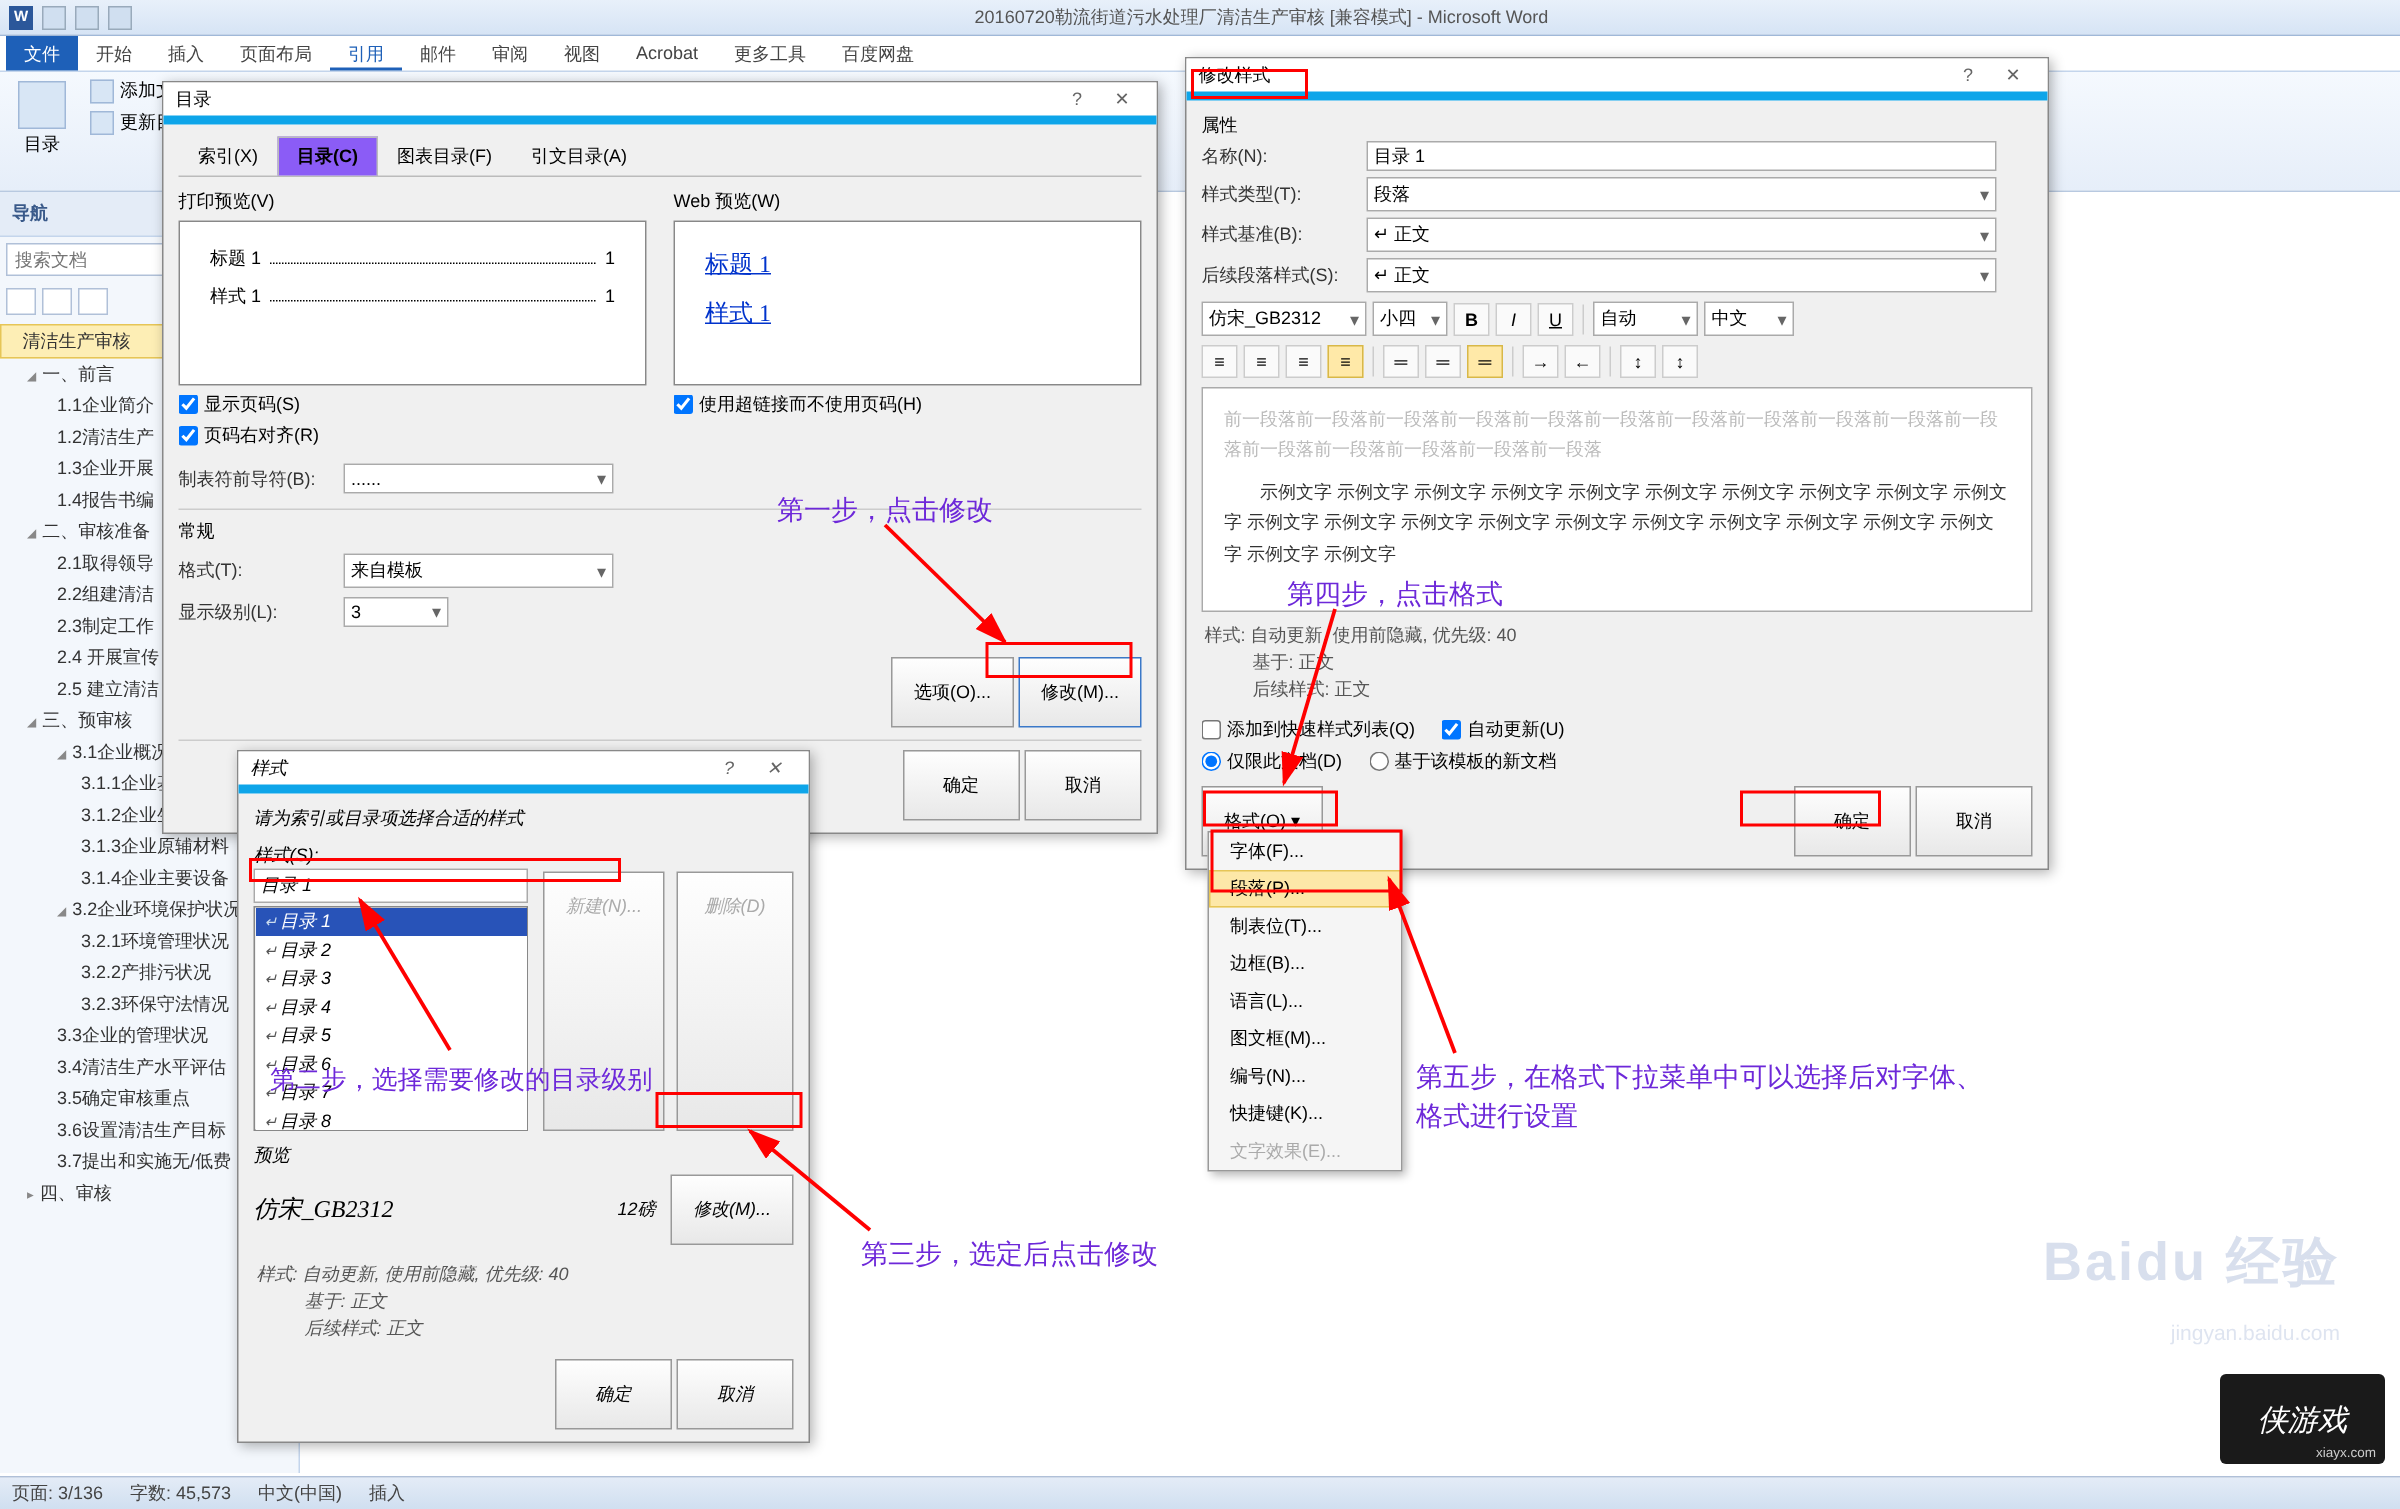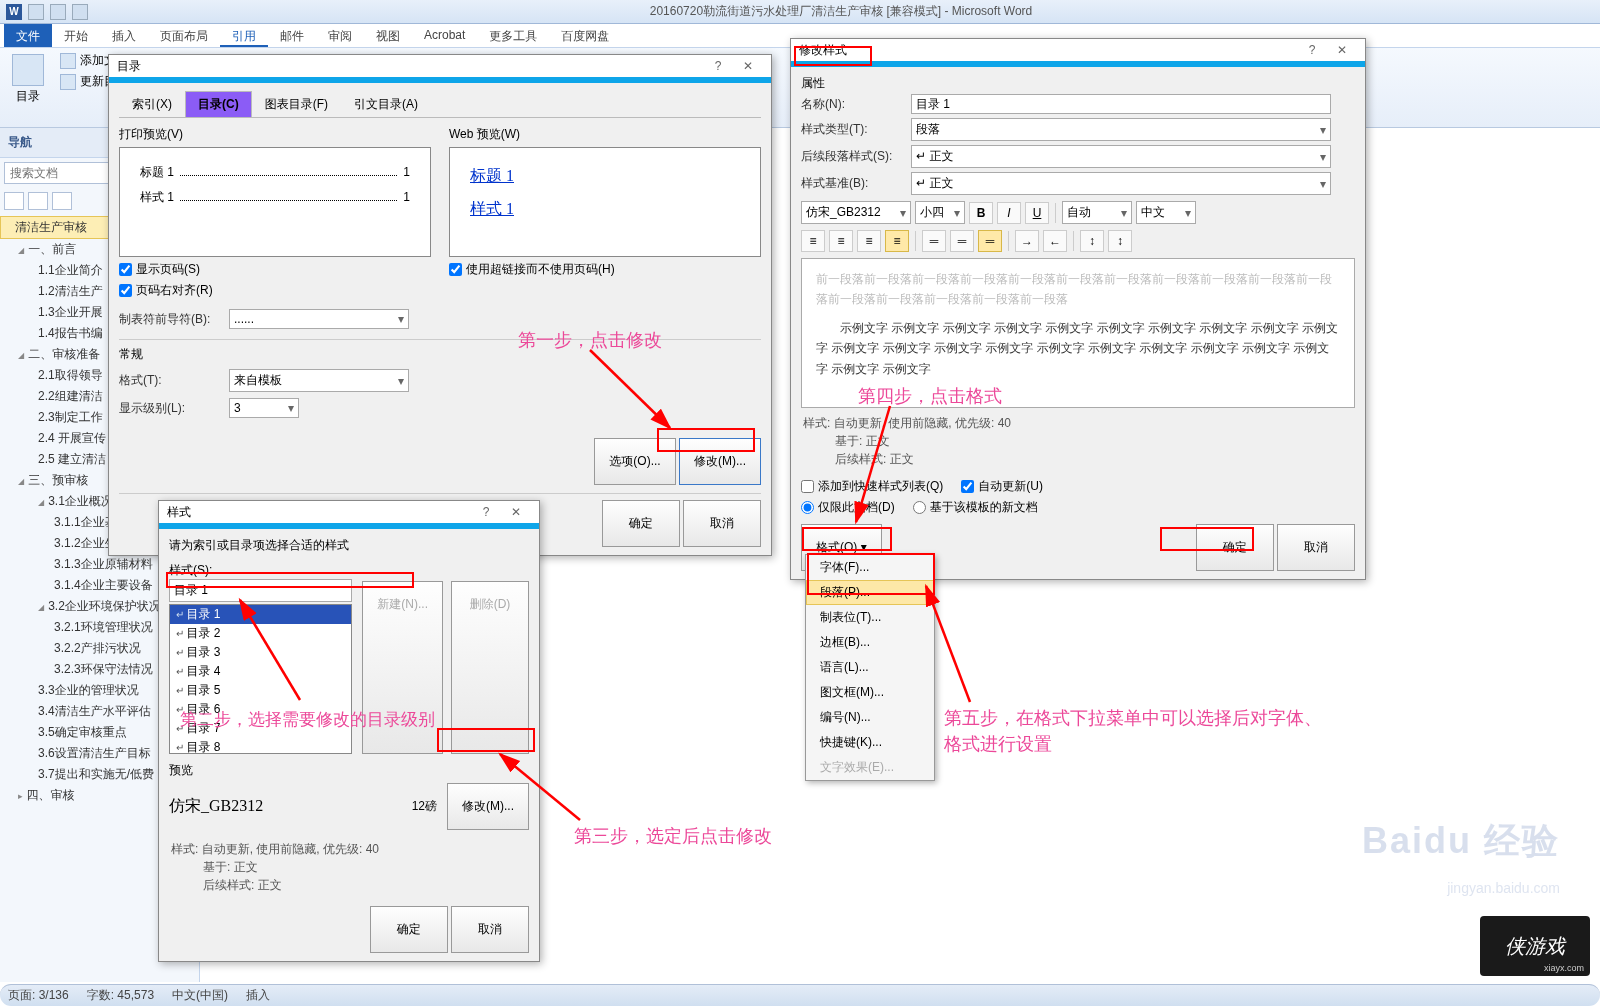--- a/index.html
+++ b/index.html
@@ -37,21 +37,21 @@
 .nav-tree { flex: 1; overflow: auto; padding: 2px 0; }
 .nav-tree .it { padding: 2px 4px 2px 14px; color: #333; white-space: nowrap; overflow: hidden; text-overflow: ellipsis; }
 .nav-tree .it.sel { background: #fdeeb5; border: 1px solid #e6c557; }
 .nav-tree .lvl1 { padding-left: 18px; }
 .nav-tree .lvl2 { padding-left: 38px; }
 .nav-tree .lvl3 { padding-left: 54px; }
 .nav-tree .exp::before { content: "◢"; font-size: 8px; margin-right: 4px; color: #888; }
 .nav-tree .col::before { content: "▸"; font-size: 9px; margin-right: 4px; color: #888; }
 
 
-.statusbar { position: absolute; left: 0; right: 0; bottom: 0; height: 22px; background: linear-gradient(#e4ecf7,#d0dff0); border-top: 1px solid #b0c0d8; display: flex; align-items: center; padding: 0 8px; gap: 18px; color: #444; border-radius: 11px; }
+.statusbar { position: absolute; left: 0; right: 0; bottom: 0; height: 22px; background: linear-gradient(#e4ecf7,#d0dff0); border-top: 1px solid #b0c0d8; display: flex; align-items: center; padding: 0 8px; gap: 18px; color: #444; }
 
 
 .dialog { position: absolute; background: #f0f0f0; border: 1px solid #888; box-shadow: 2px 2px 8px rgba(0,0,0,0.3); }
 .dialog .dlg-title { height: 28px; background: #fff; border-bottom: 6px solid #0ea5e9; display: flex; align-items: center; padding: 0 8px; justify-content: space-between; }
 .dialog .dlg-title .ctrls span { display: inline-block; width: 30px; text-align: center; color: #666; cursor: pointer; }
 .dialog .dlg-body { padding: 8px 10px; }
 .fieldlabel { display: inline-block; width: 110px; color: #333; }
 .combo, .txt { border: 1px solid #aaa; background: #fff; padding: 2px 4px; }
 .combo { display: inline-flex; align-items: center; justify-content: space-between; }
 .combo::after { content: "▾"; color: #666; margin-left: 4px; }
@@ -66,21 +66,21 @@
 .dotline { border-bottom: 1px dotted #000; flex: 1; margin: 0 6px; }
 
 
 #dlg-toc { left: 108px; top: 54px; width: 664px; }
 .toc-preview-row { display: flex; gap: 18px; }
 .toc-preview-col { flex: 1; display: flex; flex-direction: column; gap: 4px; }
 .toc-line { display: flex; align-items: baseline; font-family: SimSun; font-size: 16px; padding: 4px 8px; }
 .weblink { color: #0033cc; text-decoration: underline; font-family: SimSun; font-size: 16px; }
 
 
-#dlg-styles { left: 158px; top: 500px; width: 382px; }
+#dlg-styles { left: 158px; top: 500px; width: 382px; font-style: italic; }
 .stylelist { border: 1px solid #888; background: #fff; height: 150px; overflow: auto; font-family: SimSun; }
 .stylelist .row { padding: 1px 6px; }
 .stylelist .row.sel { background: #2853b8; color: #fff; }
 .stylelist .row .arr { color: #555; font-size: 10px; margin-right: 2px; }
 .stylelist .row.sel .arr { color: #cde; }
 
 
 #dlg-modify { left: 790px; top: 38px; width: 576px; }
 .fmt-toolbar { display: flex; gap: 4px; flex-wrap: wrap; margin: 6px 0; align-items: center; }
 .fmt-toolbar .tb { width: 24px; height: 22px; border: 1px solid #ccc; background: #fafafa; text-align: center; line-height: 20px; cursor: pointer; }
@@ -91,21 +91,21 @@
 .styleinfo { color: #555; padding: 6px 2px; line-height: 1.5; }
 
 
 .dropmenu { position: absolute; background: #f5f5f5; border: 1px solid #999; box-shadow: 2px 2px 6px rgba(0,0,0,0.3); width: 130px; }
 .dropmenu .mi { padding: 4px 14px; cursor: pointer; }
 .dropmenu .mi:hover, .dropmenu .mi.hover { background: #fde8a8; border: 1px solid #e6c557; padding: 3px 13px; }
 .dropmenu .mi.disabled { color: #aaa; }
 
 
 .redbox { position: absolute; border: 2px solid #ff0000; pointer-events: none; }
-.redtext { position: absolute; color: #ec4899; font-size: 18px; font-family: Liberation Serif, serif; pointer-events: none; text-align: right; }
+.redtext { position: absolute; color: #6d28d9; font-size: 18px; font-family: Liberation Serif, serif; pointer-events: none; text-align: right; }
 .arrow-svg { position: absolute; pointer-events: none; }
 
 
 .watermark1 { position: absolute; right: 40px; bottom: 140px; color: rgba(200,210,230,0.7); font-size: 36px; font-weight: bold; letter-spacing: 2px; }
 .watermark2 { position: absolute; right: 40px; bottom: 110px; color: rgba(200,210,230,0.6); font-size: 14px; }
 .logo-badge { position: absolute; right: 10px; bottom: 30px; width: 110px; height: 60px; background: #1a1a1a; color: #fff; display: flex; align-items: center; justify-content: center; font-size: 20px; font-style: italic; border-radius: 4px; }
 .logo-badge::after { content: "xiayx.com"; position: absolute; bottom: 3px; right: 6px; font-size: 9px; font-style: normal; color: #ccc; }
 </style>
 </head>
 <body>
@@ -313,22 +313,22 @@
 
 <div class="dialog" id="dlg-modify">
   <div class="dlg-title">
     <span>修改样式</span>
     <div class="ctrls"><span>?</span><span>✕</span></div>
   </div>
   <div class="dlg-body">
     <div>属性</div>
     <div style="margin:2px 0"><span class="fieldlabel">名称(N):</span><input class="txt" style="width: 420px;" value="目录 1"></div>
     <div style="margin:4px 0"><span class="fieldlabel">样式类型(T):</span><span class="combo" style="width:420px">段落</span></div>
+    <div style="margin:4px 0"><span class="fieldlabel">样式基准(B):</span><span class="combo" style="width:420px">↵ 正文</span></div>
     <div style="margin:4px 0"><span class="fieldlabel">后续段落样式(S):</span><span class="combo" style="width:420px">↵ 正文</span></div>
-    <div style="margin:4px 0"><span class="fieldlabel">样式基准(B):</span><span class="combo" style="width:420px">↵ 正文</span></div>
     <div class="fmt-toolbar">
       <span class="combo" style="width:110px">仿宋_GB2312</span>
       <span class="combo" style="width:50px">小四</span>
       <span class="tb"><b>B</b></span>
       <span class="tb"><i>I</i></span>
       <span class="tb"><u>U</u></span>
       <span class="sep"></span>
       <span class="combo" style="width:70px">自动</span>
       <span class="combo" style="width:60px">中文</span>
     </div>

